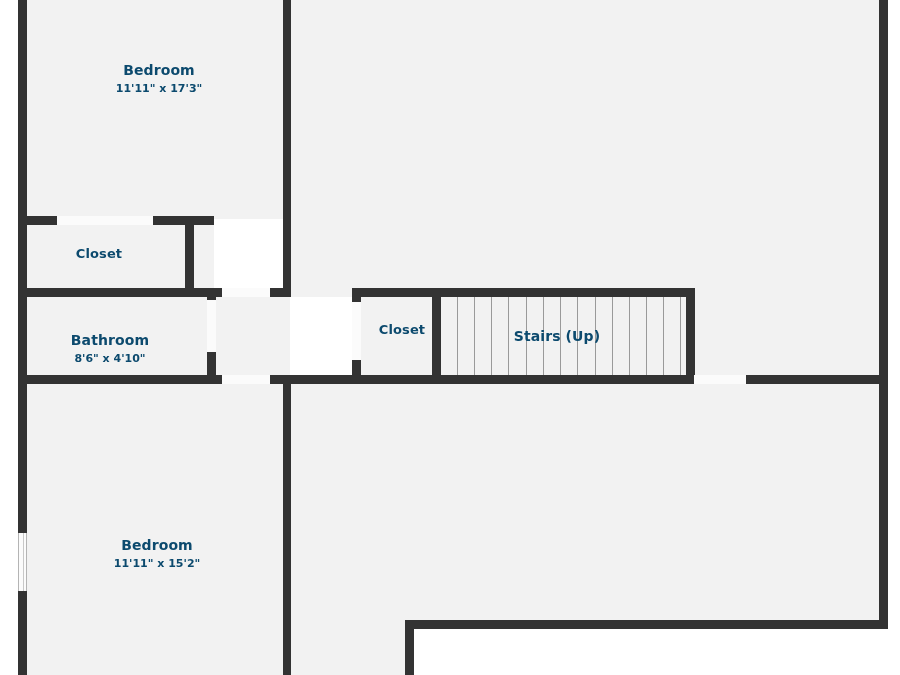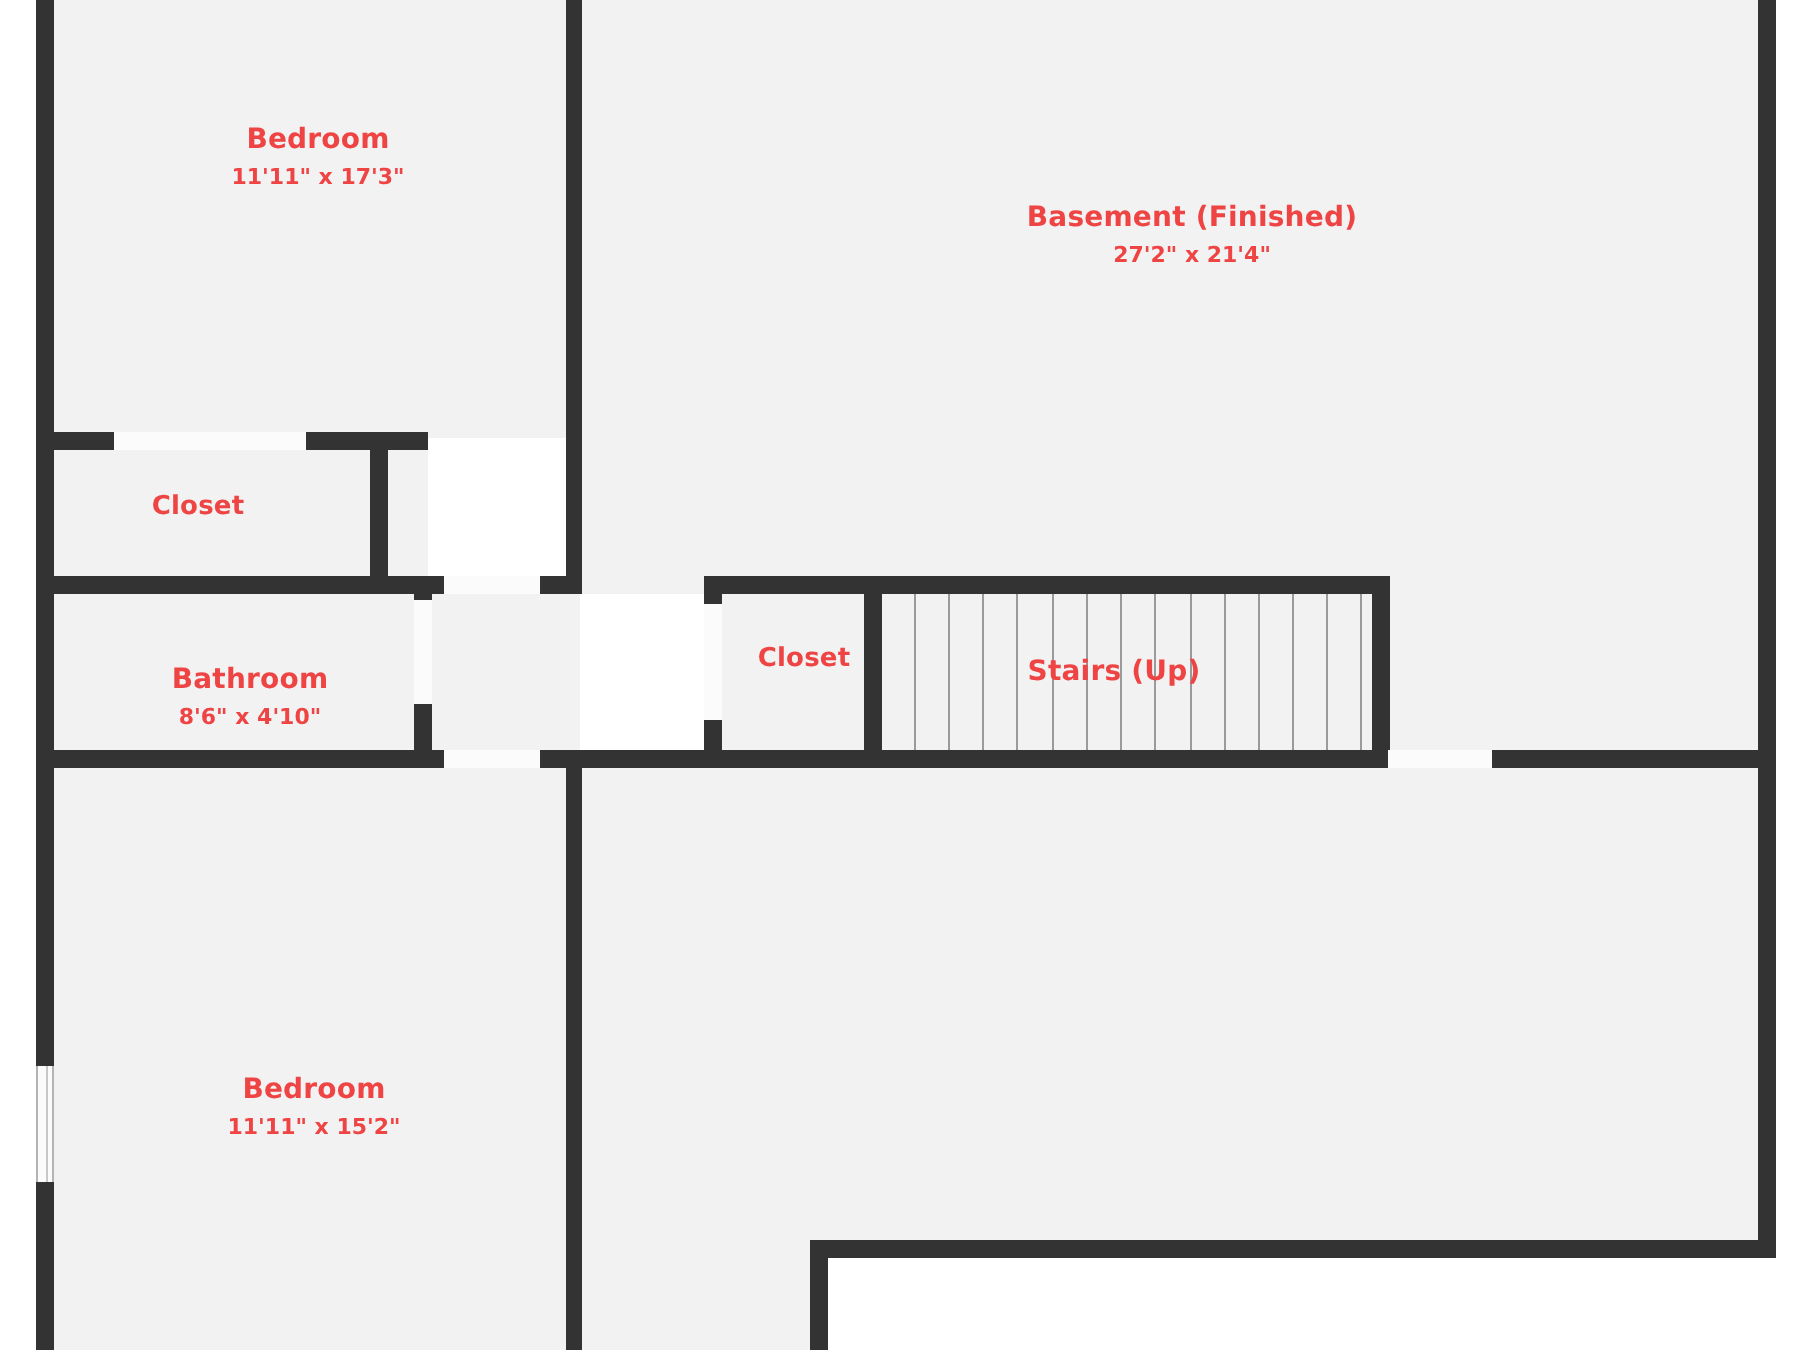--- a/index.html
+++ b/index.html
@@ -55,21 +55,21 @@
     left: 50%;
     top: 0;
     bottom: 0;
     width: 1px;
     background: #c8c8c8;
   }
   
   .label {
     position: absolute;
     text-align: center;
-    color: #ef4444;
+    color: #0c4a6e;
     line-height: 1.25;
     white-space: nowrap;
     transform: translateX(-50%);
     pointer-events: none;
   }
   .label .name {
     display: block;
     font-size: 14px;
     font-weight: bold;
     letter-spacing: 0.1px;
@@ -159,30 +159,26 @@
   <div class="opening" style="left:352px; top:302px; width:9px; height:58px;"></div>
   <div class="opening" style="left:694px; top:375px; width:52px; height:9px;"></div>
 
   <div class="window" style="left:18px; top:533px; width:9px; height:58px;"></div>
 
   <div class="label" style="left:159px; top:62px;">
     <span class="name">Bedroom</span>
     <span class="dims">11'11" x 17'3"</span>
   </div>
 
-  <div class="label" style="left:596px; top:101px;">
-    <span class="name">Basement (Finished)</span>
-    <span class="dims">27'2" x 21'4"</span>
-  </div>
 
   <div class="label small" style="left:99px; top:246px;">
     <span class="name">Closet</span>
   </div>
 
-  <div class="label" style="left:125px; top:332px;">
+  <div class="label" style="left:110px; top:332px;">
     <span class="name">Bathroom</span>
     <span class="dims">8'6" x 4'10"</span>
   </div>
 
   <div class="label small" style="left:402px; top:322px;">
     <span class="name">Closet</span>
   </div>
 
   <div class="label" style="left:557px; top:328px;">
     <span class="name">Stairs (Up)</span>

